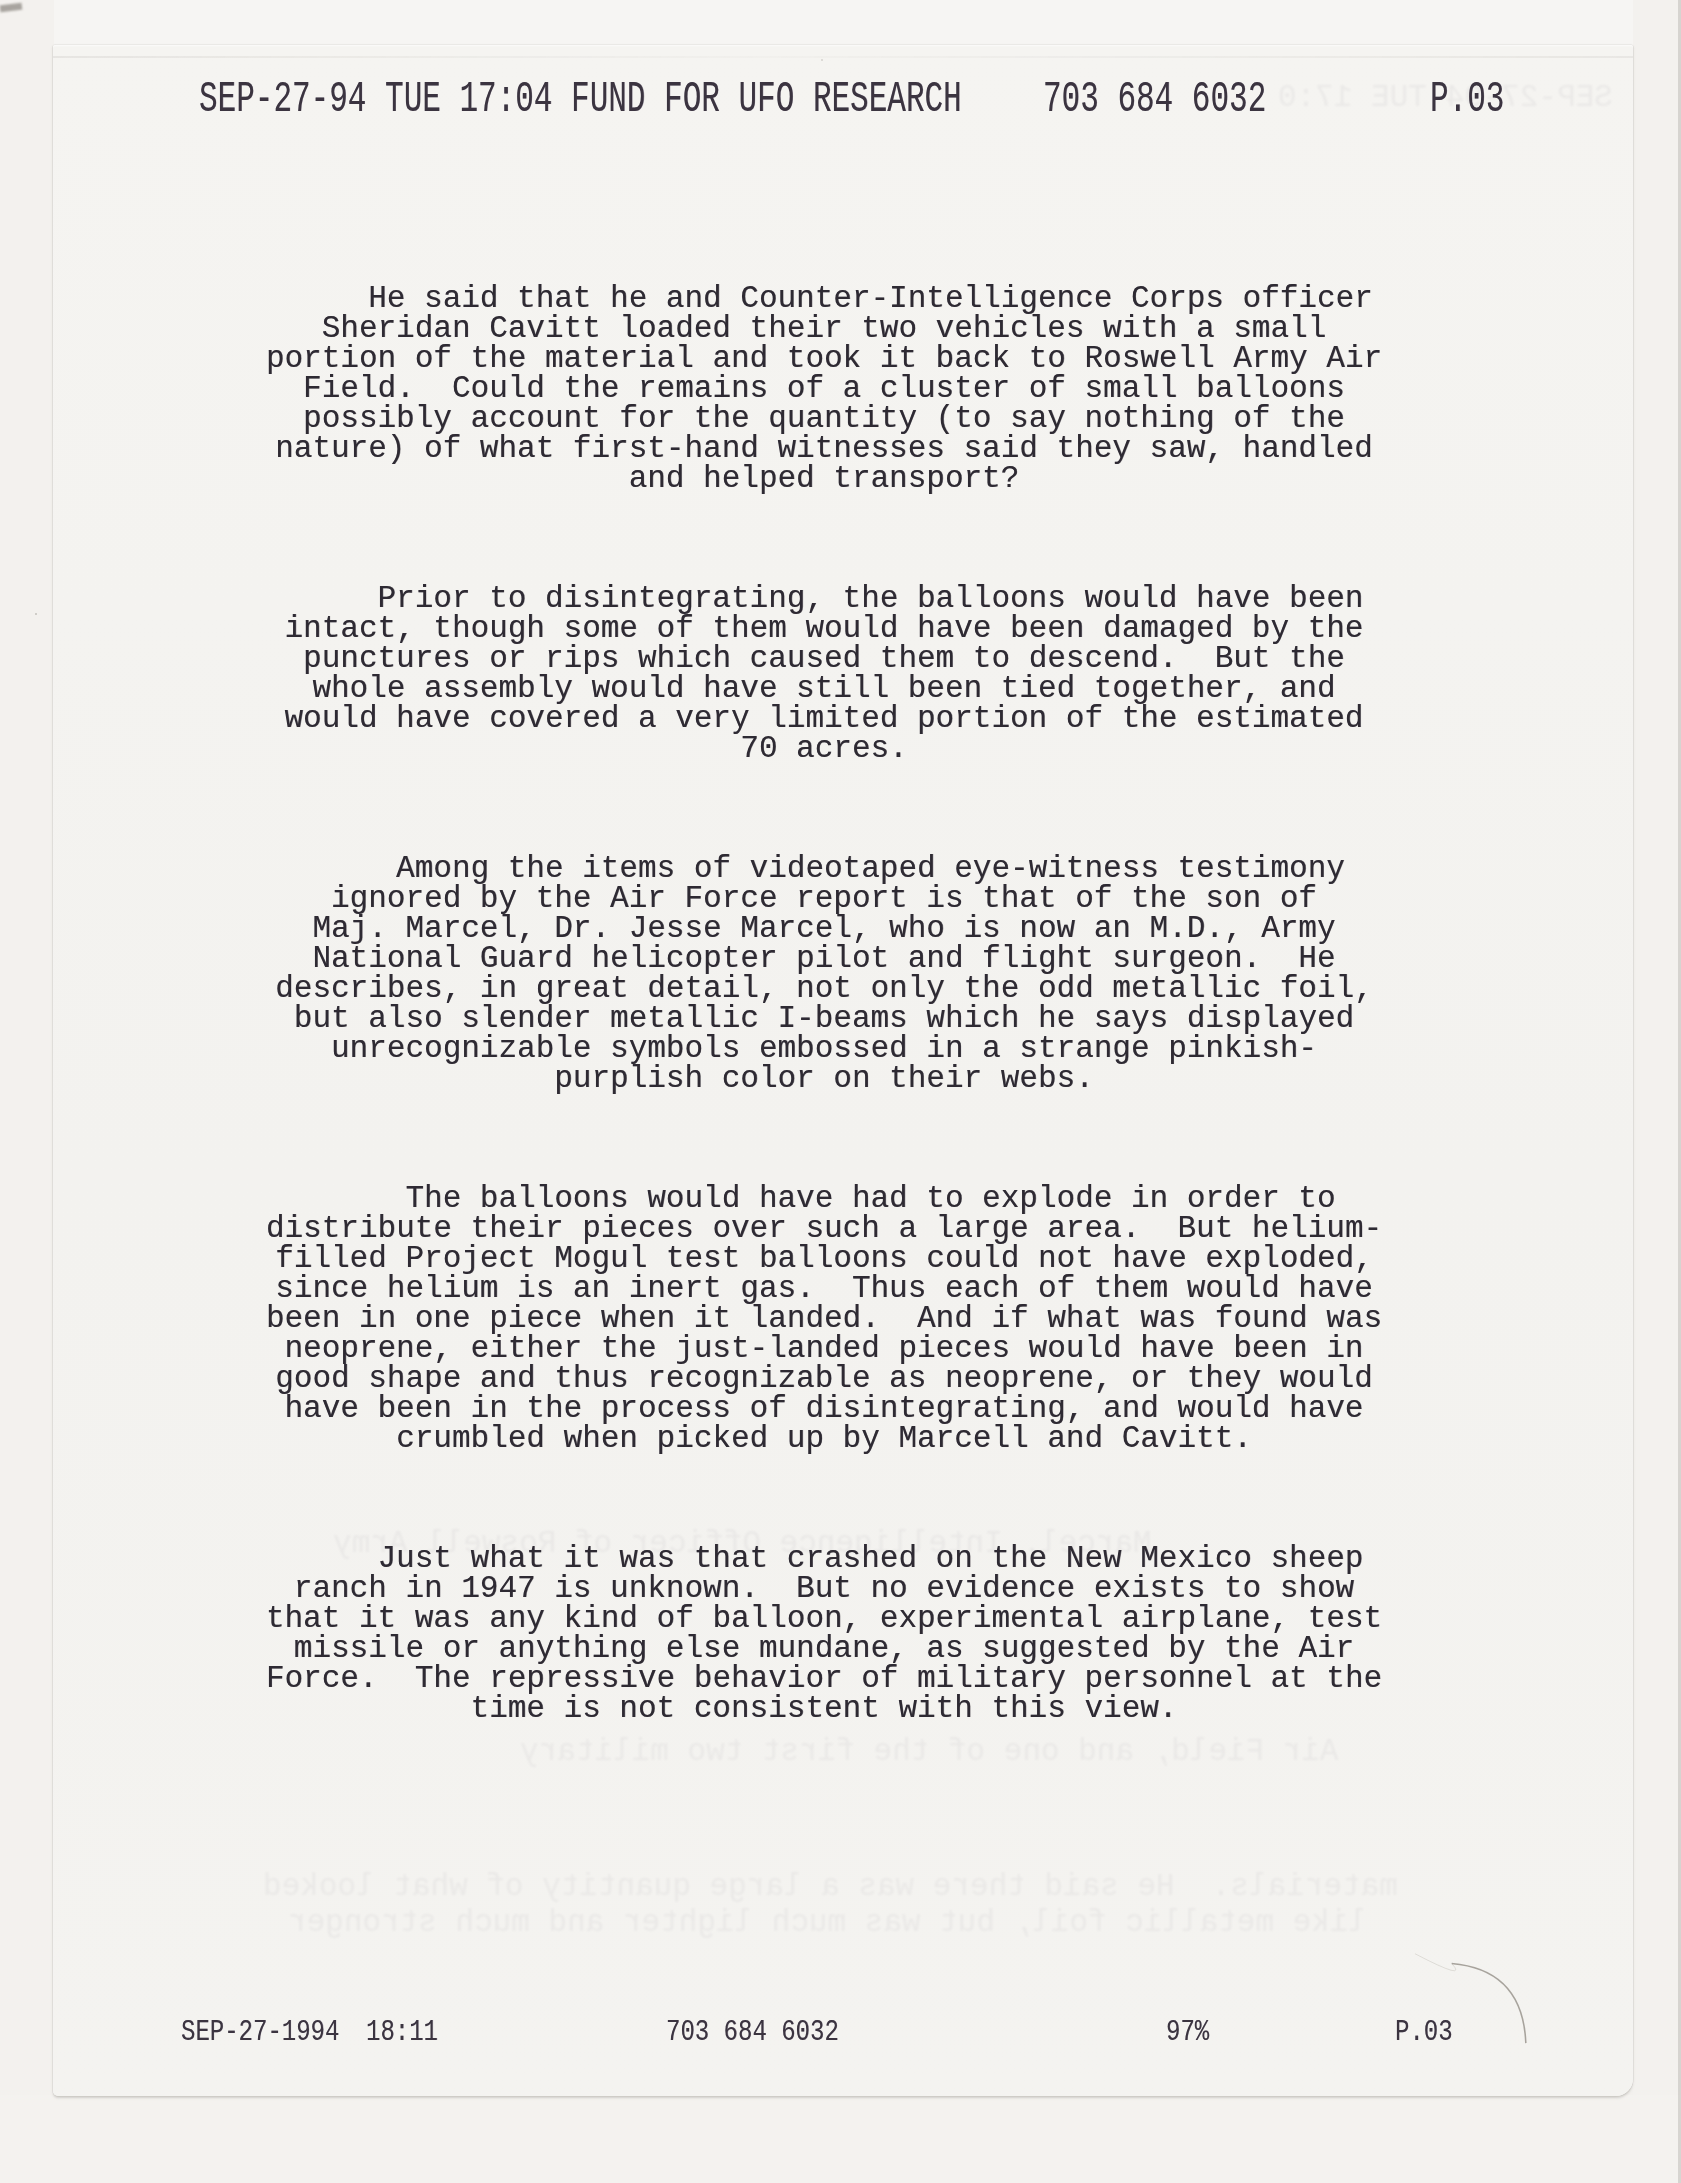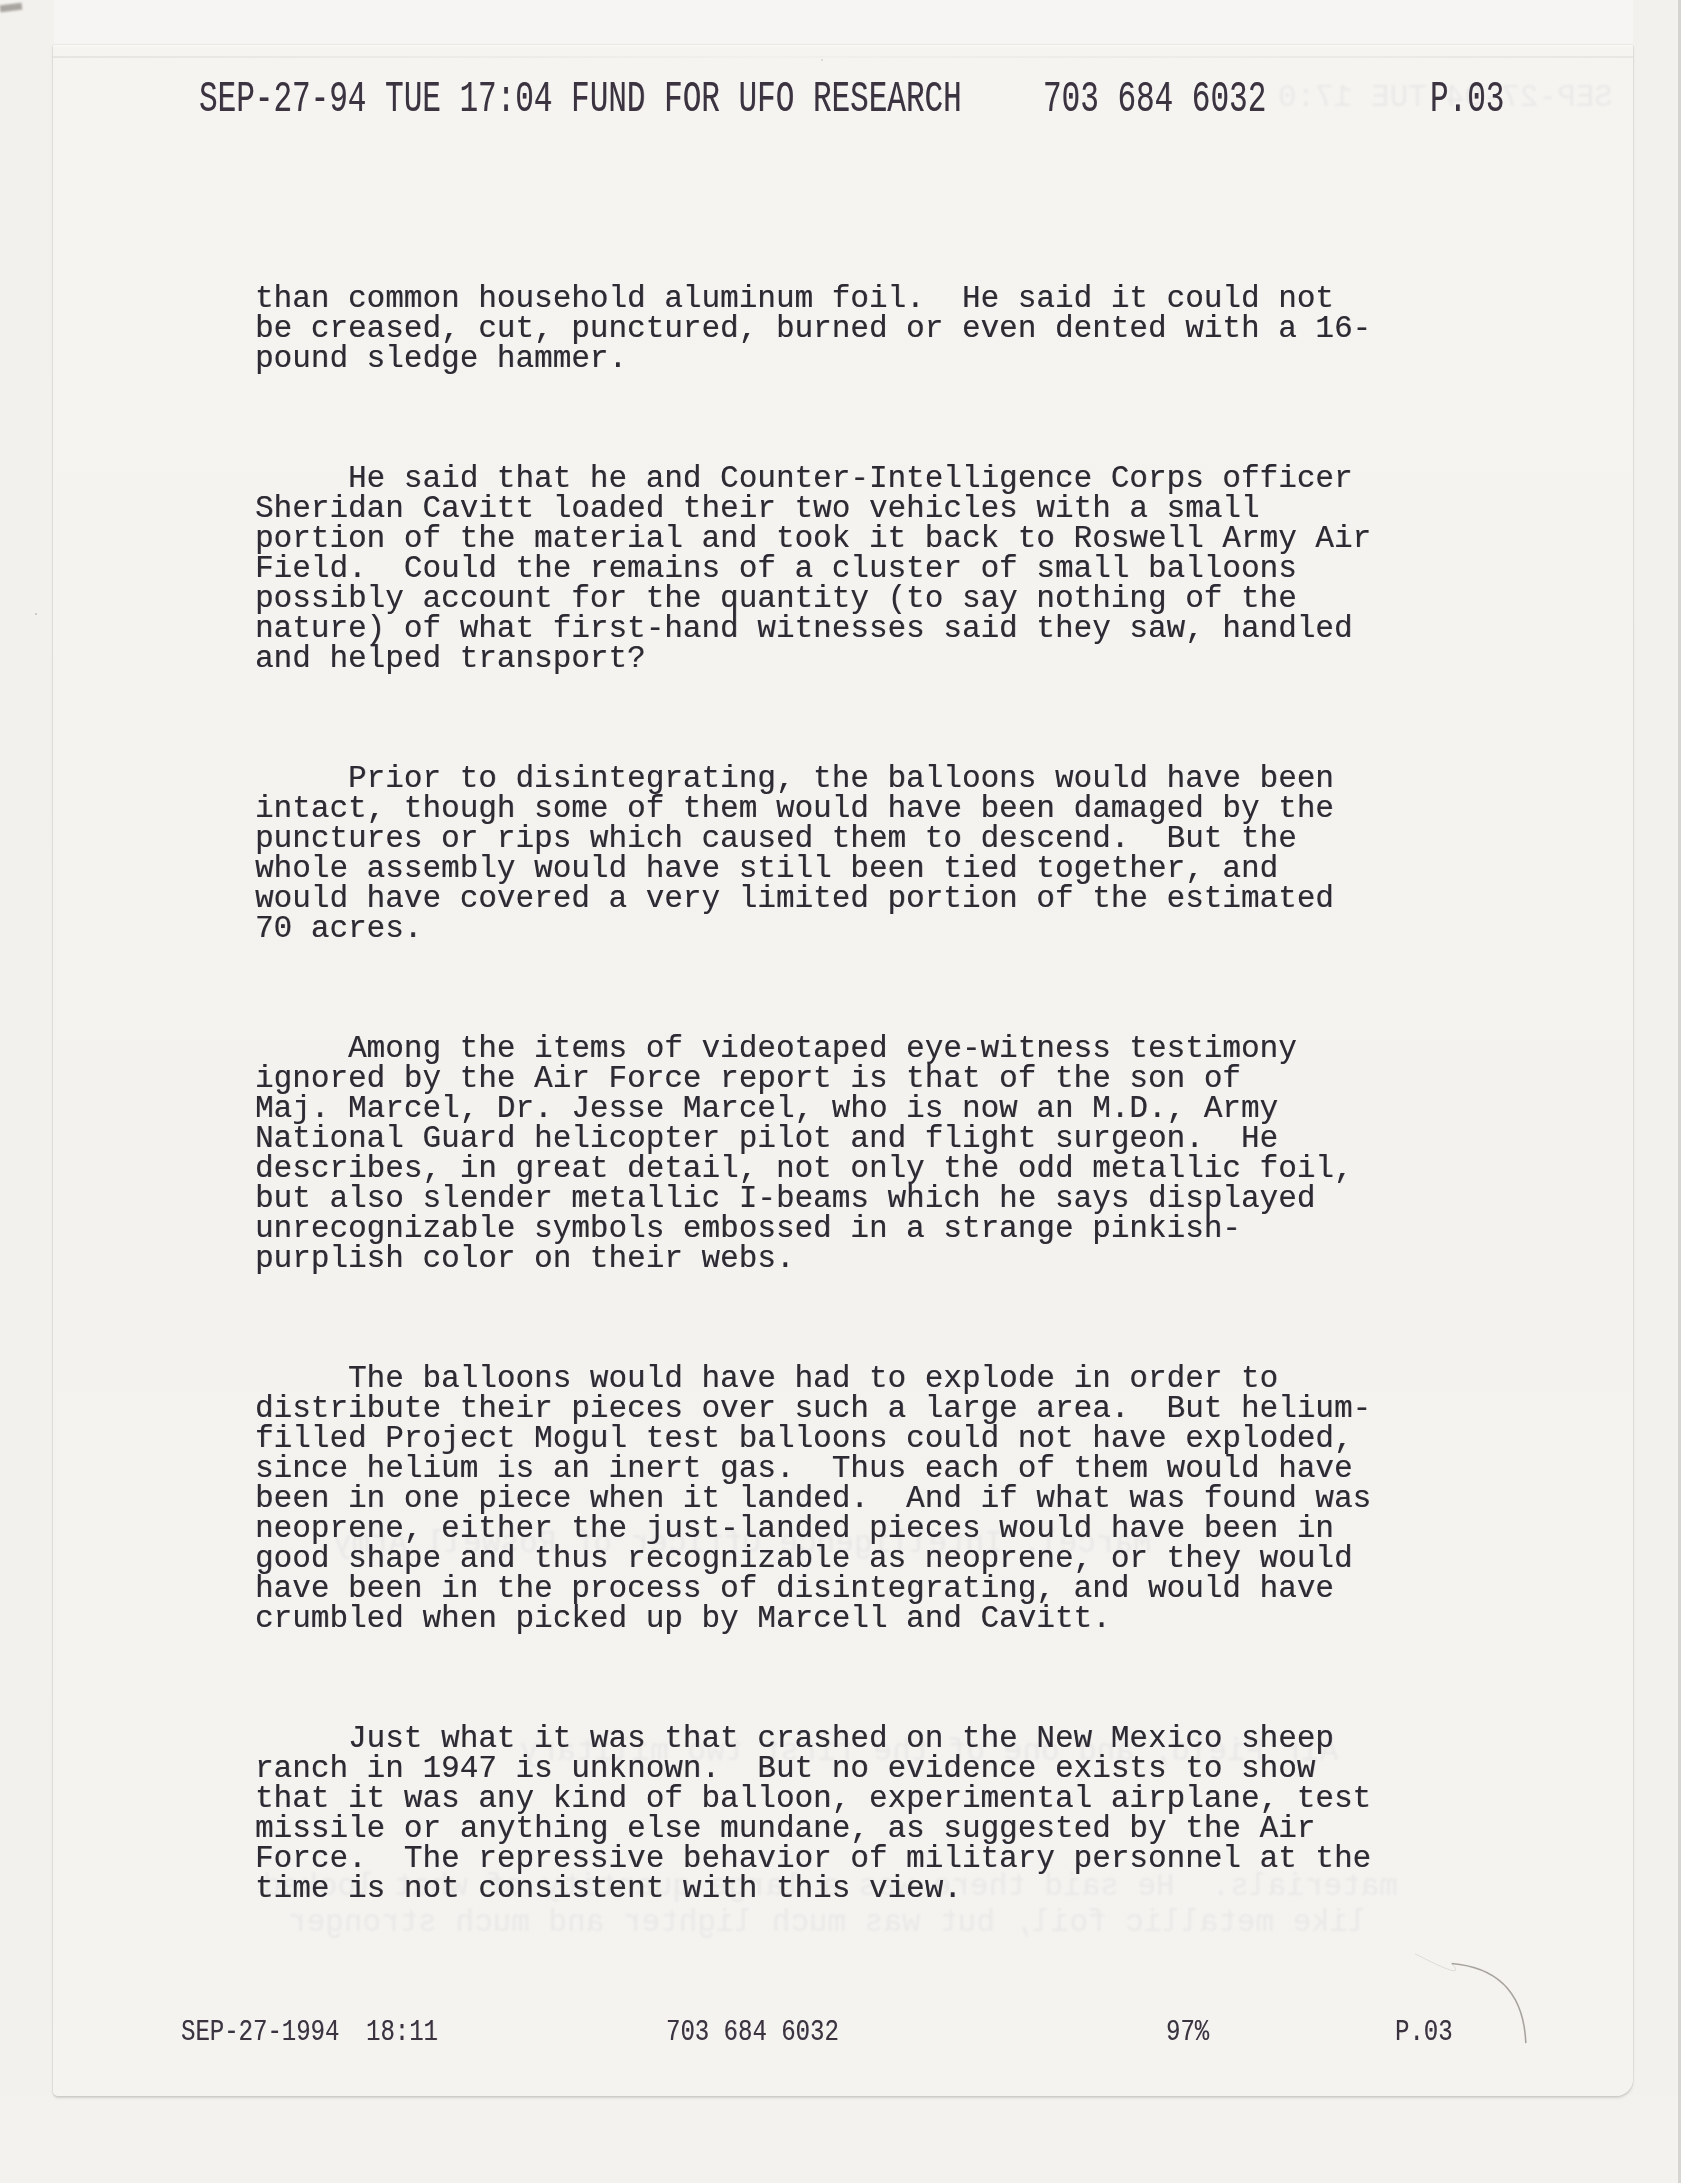--- a/index.html
+++ b/index.html
@@ -1,20 +1,21 @@
 <!DOCTYPE html>
 <html style="font-size:9.8px"><head>
 <meta charset="utf-8">
 <style>
   * { margin:0; padding:0; box-sizing:border-box; }
   html,body { background:#e9e7e3; }
   #screenshot {
     position:relative; width:1682px; height:2183px; overflow:hidden;
     background:#f2f0ed;
     font-family:"Liberation Mono", monospace;
+    text-align:center;
   }
   
   .scan-top    { position:absolute; left:0; top:0; width:1682px; height:45px; background:#f6f5f3; }
   .scan-left   { position:absolute; left:0; top:0; width:54px; height:2183px; background:#f3f1ee; }
   .scan-right  { position:absolute; left:1633px; top:0; width:49px; height:2183px; background:#f3f1ee; }
   .scan-bottom { position:absolute; left:0; top:2095px; width:1682px; height:88px; background:#f4f2ef; }
   .scan-edge-sliver { position:absolute; left:1678px; top:0; width:3.7px; height:2183px;
     background:rgba(150,145,138,.30); }
 
   
@@ -102,23 +103,20 @@
   <div class="ghost" style="left:263px; top:1872px;">materials.  He said there was a large quantity of what looked</div>
   <div class="ghost" style="left:288px; top:1908px;">like metallic foil, but was much lighter and much stronger</div>
 
   <div class="fax-header">
     <span class="hdr-transmission">SEP-27-94 TUE 17:04 FUND FOR UFO RESEARCH</span>
     <span class="hdr-phone">703 684 6032</span>
     <span class="hdr-page">P.03</span>
   </div>
 
   <div class="fax-body">
-    <div class="para">than common household aluminum foil.  He said it could not
-be creased, cut, punctured, burned or even dented with a 16-
-pound sledge hammer.</div>
     <div class="para">     He said that he and Counter-Intelligence Corps officer
 Sheridan Cavitt loaded their two vehicles with a small
 portion of the material and took it back to Roswell Army Air
 Field.  Could the remains of a cluster of small balloons
 possibly account for the quantity (to say nothing of the
 nature) of what first-hand witnesses said they saw, handled
 and helped transport?</div>
     <div class="para">     Prior to disintegrating, the balloons would have been
 intact, though some of them would have been damaged by the
 punctures or rips which caused them to descend.  But the

